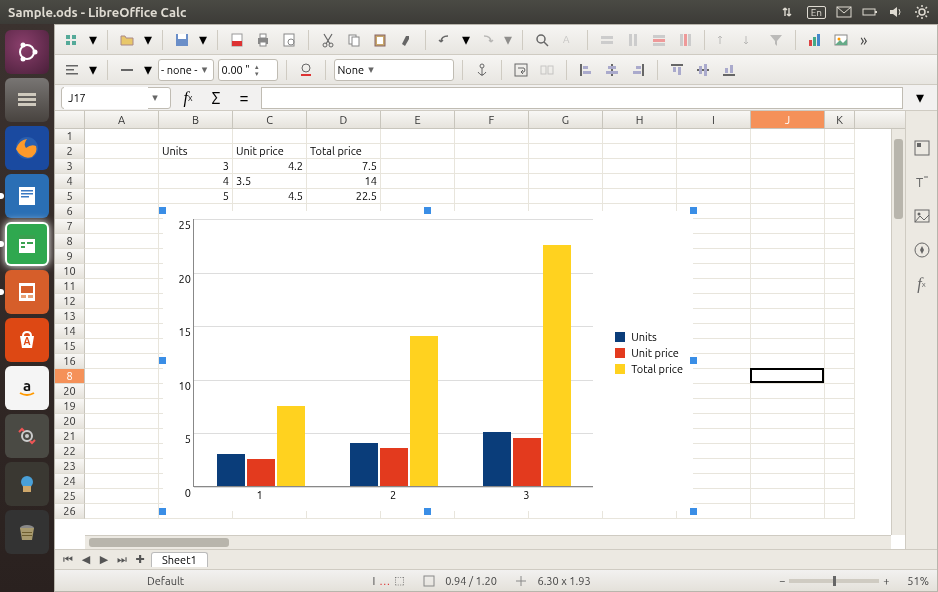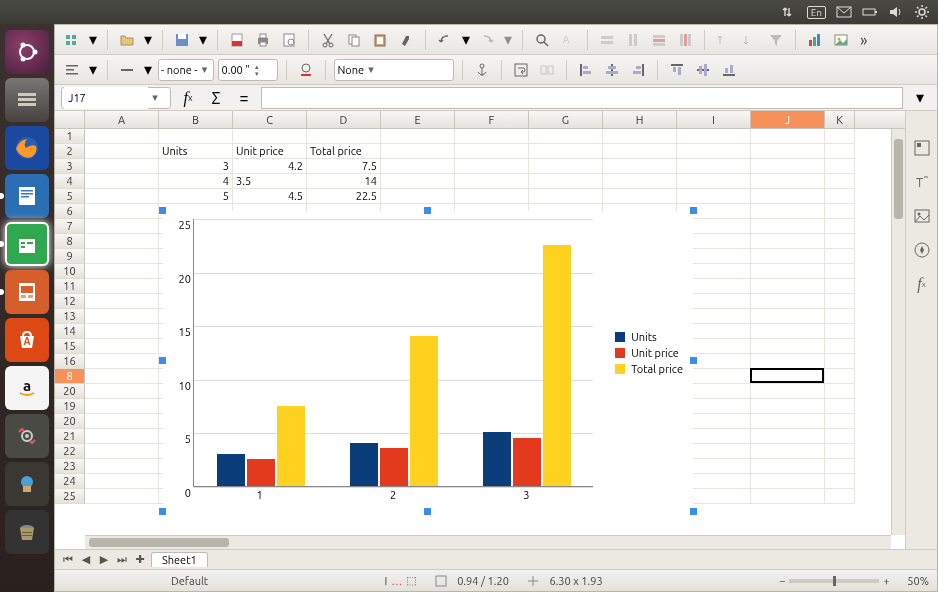--- a/index.html
+++ b/index.html
@@ -98,20 +98,21 @@
 .status { height: 22px; background: linear-gradient(#f2f1f0,#e4e1da); border-top: 1px solid #cfcbc2; display: flex; align-items: center; font-size: 11px; color: #444; padding: 0 8px; gap: 18px; }
 .status .seg { display: flex; align-items: center; gap: 4px; }
 .status .spacer { flex: 1; }
 
 .overflow { font-size: 16px; color: #444; padding: 0 4px; }
 </style>
 </head>
 <body>
 
 <div class="menubar">
+  <span class="title">Sample.ods - LibreOffice Calc</span>
   <span class="spacer"></span>
   <span class="ind">
       <svg viewBox="0 0 16 16">
         <path d="M4 12 L4 4 M8 12 L8 4 M4 4 L2 6 M4 4 L6 6 M8 12 L6 10 M8 12 L10 10" stroke="#dfdbd2" stroke-width="1.4" fill="none"></path>
       </svg>
     </span>
   <span class="ind" style="border:1px solid #dfdbd2;padding:0 3px;font-size:10px;border-radius:2px">En</span>
   <span class="ind">
       <svg viewBox="0 0 16 16">
         <rect x="1" y="3" width="14" height="10" fill="none" stroke="#dfdbd2"></rect>
@@ -851,20 +852,34 @@
               <div class="cell" style="width: 74px;"></div>
               <div class="cell" style="width: 74px;"></div>
               <div class="cell" style="width: 74px;"></div>
               <div class="cell" style="width: 74px;"></div>
               <div class="cell" style="width: 74px;"></div>
               <div class="cell" style="width: 74px;"></div>
               <div class="cell" style="width: 30px;"></div>
             </div>
             <div class="row">
               <div class="rh">25</div>
+              <div class="cell" style="width: 74px;"></div>
+              <div class="cell" style="width: 74px;"></div>
+              <div class="cell" style="width: 74px;"></div>
+              <div class="cell" style="width: 74px;"></div>
+              <div class="cell" style="width: 74px;"></div>
+              <div class="cell" style="width: 74px;"></div>
+              <div class="cell" style="width: 74px;"></div>
+              <div class="cell" style="width: 74px;"></div>
+              <div class="cell" style="width: 74px;"></div>
+              <div class="cell" style="width: 74px;"></div>
+              <div class="cell" style="width: 30px;"></div>
+            </div>
+            <div class="row">
+              <div class="rh">26</div>
               <div class="cell" style="width: 74px;"></div>
               <div class="cell" style="width: 74px;"></div>
               <div class="cell" style="width: 74px;"></div>
               <div class="cell" style="width: 74px;"></div>
               <div class="cell" style="width: 74px;"></div>
               <div class="cell" style="width: 74px;"></div>
               <div class="cell" style="width: 74px;"></div>
               <div class="cell" style="width: 74px;"></div>
               <div class="cell" style="width: 74px;"></div>
               <div class="cell" style="width: 74px;"></div>
@@ -974,33 +989,33 @@
   <div class="tabbar">
     <span class="nav">⏮</span>
     <span class="nav">◀</span>
     <span class="nav">▶</span>
     <span class="nav">⏭</span>
     <span class="nav">✚</span>
     <span class="stab">Sheet1</span>
   </div>
 
   <div class="status">
-    <span class="seg" style="margin-left:108px">Default</span>
+    <span class="seg" style="margin-left:84px">Default</span>
     <span class="spacer"></span>
     <span class="seg">I<span style="color:#d33">…</span> ⬚</span>
     <span class="seg"><svg width="12" height="12" viewBox="0 0 12 12">
           <rect x="1" y="1" width="10" height="10" fill="none" stroke="#888"></rect>
         </svg>&nbsp;<span>0.94 / 1.20</span></span>
     <span class="seg"><svg width="12" height="12" viewBox="0 0 12 12">
           <path d="M1 6 L11 6 M6 1 L6 11" stroke="#888"></path>
         </svg>&nbsp;<span>6.30 x 1.93</span></span>
     <span class="spacer"></span>
     <span class="seg">
         <span>−</span>
         <span style="display:inline-block;width:90px;height:4px;background:#cfcbc2;position:relative;vertical-align:middle">
           <span style="position:absolute;left:44px;top:-3px;width:3px;height:10px;background:#666"></span>
         </span>
         <span>+</span>
       </span>
-    <span class="seg">50%</span>
+    <span class="seg">51%</span>
   </div>
 
 </div>
 
 </body></html>

